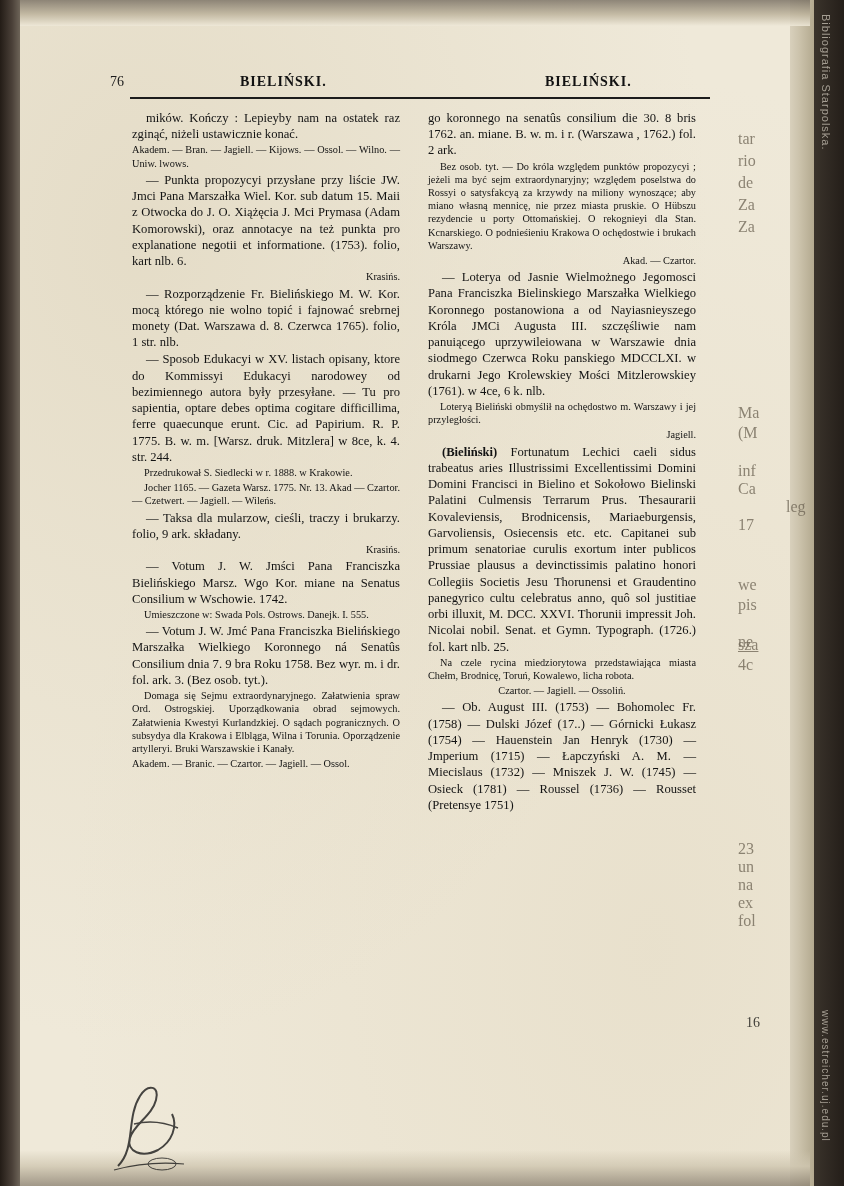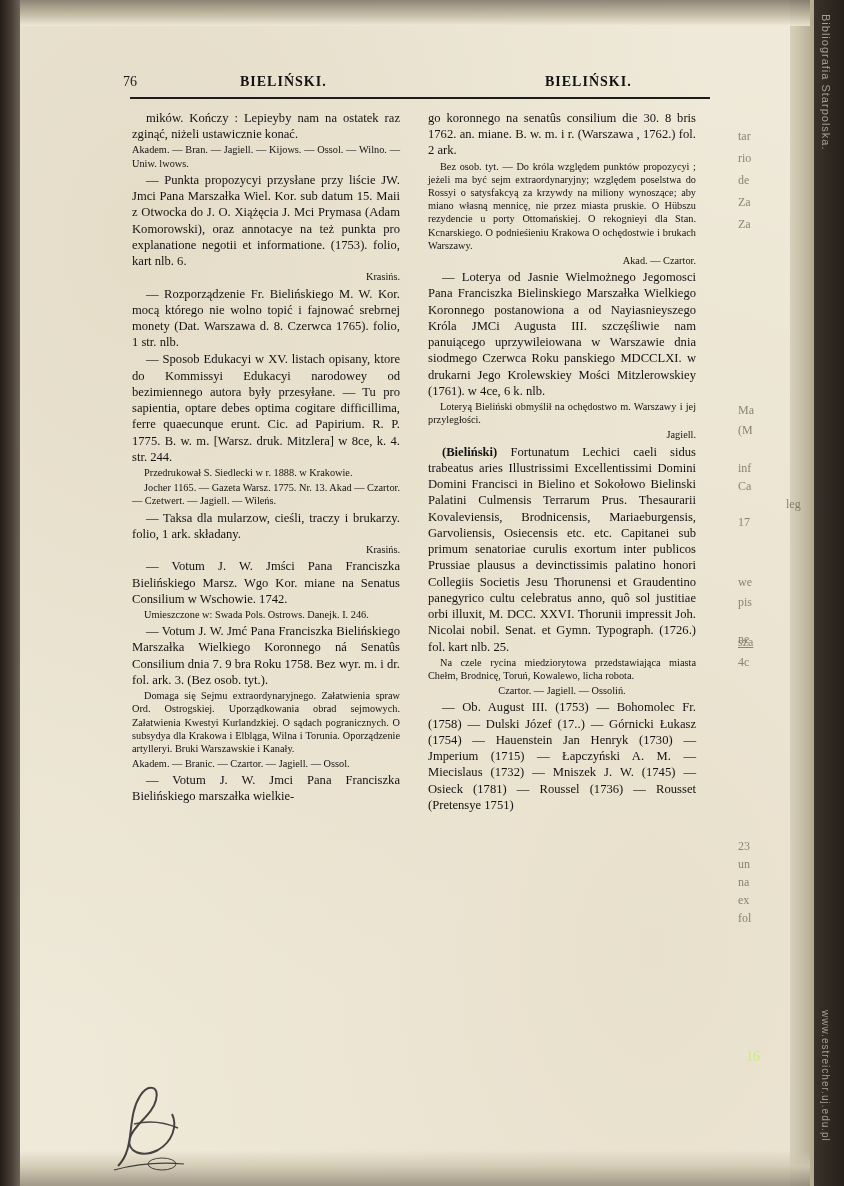--- a/index.html
+++ b/index.html
@@ -54,21 +54,20 @@
   .vert-bottom{top:1010px;left:820px;font-size:10px;}
 
   
   .content{
     position:absolute;left:20px;top:0;width:790px;height:1186px;
   }
   .folio{
     position:absolute;left:90px;top:74px;
     font-size:14px;color:#1b1b1b;
     font-family:"Liberation Serif", serif;
-    margin-left:13px;
   }
   .head-left{
     position:absolute;left:220px;top:74px;
     font-size:14px;letter-spacing:1px;color:#111;
     font-family:"Liberation Serif", serif;font-weight:bold;
   }
   .head-right{
     position:absolute;left:525px;top:74px;
     font-size:14px;letter-spacing:1px;color:#111;
     font-family:"Liberation Serif", serif;font-weight:bold;
@@ -95,21 +94,21 @@
   .small.ind{text-indent:12px;}
   .sig{
     font-size:10.3px;text-align:right;margin:0 0 2px 0;
   }
   .center-small{font-size:10.3px;text-align:center;margin:1px 0 2px 0;}
   .entry-head{font-weight:bold;}
   
   .bleed{
     position:absolute;
     color:#6b6252;
-    font-size:12px;
+    font-size:16px;
     font-family:"Liberation Serif", serif;
     line-height:1.35;
     opacity:.75;
   }
   
   .scribble{
     position:absolute;left:86px;top:1078px;width:120px;height:95px;
     opacity:.8;
   }
 </style>
@@ -135,28 +134,27 @@
 
   <div class="col col-left">
     <p class="para">mików. Kończy : Lepieyby nam na ostatek raz zginąć, niżeli ustawicznie konać.</p>
     <p class="small">Akadem. — Bran. — Jagiell. — Kijows. — Ossol. — Wilno. — Uniw. lwows.</p>
     <p class="para">— Punkta propozycyi przysłane przy liście JW. Jmci Pana Marszałka Wiel. Kor. sub datum 15. Maii z Otwocka do J. O. Xiążęcia J. Mci Prymasa (Adam Komorowski), oraz annotacye na też punkta pro explanatione negotii et informatione. (1753). folio, kart nlb. 6.</p>
     <p class="sig">Krasińs.</p>
     <p class="para">— Rozporządzenie Fr. Bielińskiego M. W. Kor. mocą którego nie wolno topić i fajnować srebrnej monety (Dat. Warszawa d. 8. Czerwca 1765). folio, 1 str. nlb.</p>
     <p class="para">— Sposob Edukacyi w XV. listach opisany, ktore do Kommissyi Edukacyi narodowey od bezimiennego autora były przesyłane. — Tu pro sapientia, optare debes optima cogitare difficillima, ferre quaecunque erunt. Cic. ad Papirium. R. P. 1775. B. w. m. [Warsz. druk. Mitzlera] w 8ce, k. 4. str. 244.</p>
     <p class="small ind">Przedrukował S. Siedlecki w r. 1888. w Krakowie.</p>
     <p class="small ind">Jocher 1165. — Gazeta Warsz. 1775. Nr. 13. Akad — Czartor. — Czetwert. — Jagiell. — Wileńs.</p>
-    <p class="para">— Taksa dla mularzow, cieśli, traczy i brukarzy. folio, 1 ark. składany.</p>
+    <p class="para">— Taksa dla mularzow, cieśli, traczy i brukarzy. folio, 9 ark. składany.</p>
     <p class="sig">Krasińs.</p>
     <p class="para">— Votum J. W. Jmści Pana Franciszka Bielińskiego Marsz. Wgo Kor. miane na Senatus Consilium w Wschowie. 1742.</p>
-    <p class="small ind">Umieszczone w: Swada Pols. Ostrows. Danejk. I. 246.</p>
+    <p class="small ind">Umieszczone w: Swada Pols. Ostrows. Danejk. I. 555.</p>
     <p class="para">— Votum J. W. Jmć Pana Franciszka Bielińskiego Marszałka Wielkiego Koronnego ná Senatûs Consilium dnia 7. 9 bra Roku 1758. Bez wyr. m. i dr. fol. ark. 3. (Bez osob. tyt.).</p>
     <p class="small ind">Domaga się Sejmu extraordynaryjnego. Załatwienia spraw Ord. Ostrogskiej. Uporządkowania obrad sejmowych. Załatwienia Kwestyi Kurlandzkiej. O sądach pogranicznych. O subsydya dla Krakowa i Elbląga, Wilna i Torunia. Oporządzenie artylleryi. Bruki Warszawskie i Kanały.</p>
     <p class="small">Akadem. — Branic. — Czartor. — Jagiell. — Ossol.</p>
-    <p class="para">— Votum J. W. Jmci Pana Franciszka Bielińskiego marszałka wielkie-</p>
   </div>
 
   <div class="col col-right">
     <p class="para noind">go koronnego na senatûs consilium die 30. 8 bris 1762. an. miane. B. w. m. i r. (Warszawa , 1762.) fol. 2 ark.</p>
     <p class="small ind">Bez osob. tyt. — Do króla względem punktów propozycyi ; jeżeli ma być sejm extraordynaryjny; względem poselstwa do Rossyi o satysfakcyą za krzywdy na miliony wynoszące; aby miano własną mennicę, nie przez miasta pruskie. O Hübszu rezydencie u porty Ottomańskiej. O rekognieyi dla Stan. Kcnarskiego. O podnieśieniu Krakowa O ochędostwie i brukach Warszawy.</p>
     <p class="sig">Akad. — Czartor.</p>
     <p class="para">— Loterya od Jasnie Wielmożnego Jegomosci Pana Franciszka Bielinskiego Marszałka Wielkiego Koronnego postanowiona a od Nayiasnieyszego Króla JMCi Augusta III. szczęśliwie nam panuiącego uprzywileiowana w Warszawie dnia siodmego Czerwca Roku panskiego MDCCLXI. w drukarni Jego Krolewskiey Mości Mitzlerowskiey (1761). w 4ce, 6 k. nlb.</p>
     <p class="small ind">Loteryą Bieliński obmyślił na ochędostwo m. Warszawy i jej przyległości.</p>
     <p class="sig">Jagiell.</p>
     <p class="para"><span class="entry-head">(Bieliński)</span><span> Fortunatum Lechici caeli sidus trabeatus aries Illustrissimi Excellentissimi Domini Domini Francisci in Bielino et Sokołowo Bielinski Palatini Culmensis Terrarum Prus. Thesaurarii Kovaleviensis, Brodnicensis, Mariaeburgensis, Garvoliensis, Osiecensis etc. etc. Capitanei sub primum senatoriae curulis exortum inter publicos Prussiae plausus a devinctissimis palatino honori Collegiis Societis Jesu Thorunensi et Graudentino panegyrico cultu celebratus anno, quô sol justitiae orbi illuxit, M. DCC. XXVI. Thorunii impressit Joh. Nicolai nobil. Senat. et Gymn. Typograph. (1726.) fol. kart nlb. 25.</span></p>
@@ -179,21 +177,21 @@
   <div class="bleed" style="left:718px;top:574px;">we</div>
   <div class="bleed" style="left:718px;top:594px;">pis</div>
   <div class="bleed" style="left:718px;top:631px;">ne</div>
   <div class="bleed" style="left:718px;top:634px;text-decoration:underline;">sza</div>
   <div class="bleed" style="left:718px;top:654px;">4c</div>
   <div class="bleed" style="left:718px;top:838px;">23</div>
   <div class="bleed" style="left:718px;top:856px;">un</div>
   <div class="bleed" style="left:718px;top:874px;">na</div>
   <div class="bleed" style="left:718px;top:892px;">ex</div>
   <div class="bleed" style="left:718px;top:910px;">fol</div>
-  <div class="bleed" style="left:726px;top:1048px;font-size:14px;color:#bef264;">16</div>
+  <div class="bleed" style="left:726px;top:1014px;font-size:14px;color:#000000;">16</div>
 
   <svg class="scribble" viewBox="0 0 120 95">
     <path d="M12 88 C 30 70, 20 40, 34 18 C 42 5, 54 8, 50 22 C 46 38, 28 46, 24 60 C 20 74, 36 80, 52 72 C 66 64, 72 48, 66 36" fill="none" stroke="#1b1b1b" stroke-width="2"></path>
     <path d="M28 46 C 44 42, 58 44, 72 50" fill="none" stroke="#1b1b1b" stroke-width="1.6"></path>
     <path d="M8 92 C 30 86, 56 84, 78 86" fill="none" stroke="#1b1b1b" stroke-width="1.2"></path>
     <ellipse cx="56" cy="86" rx="14" ry="6" fill="none" stroke="#1b1b1b" stroke-width="1"></ellipse>
   </svg>
 
 </div>
 

